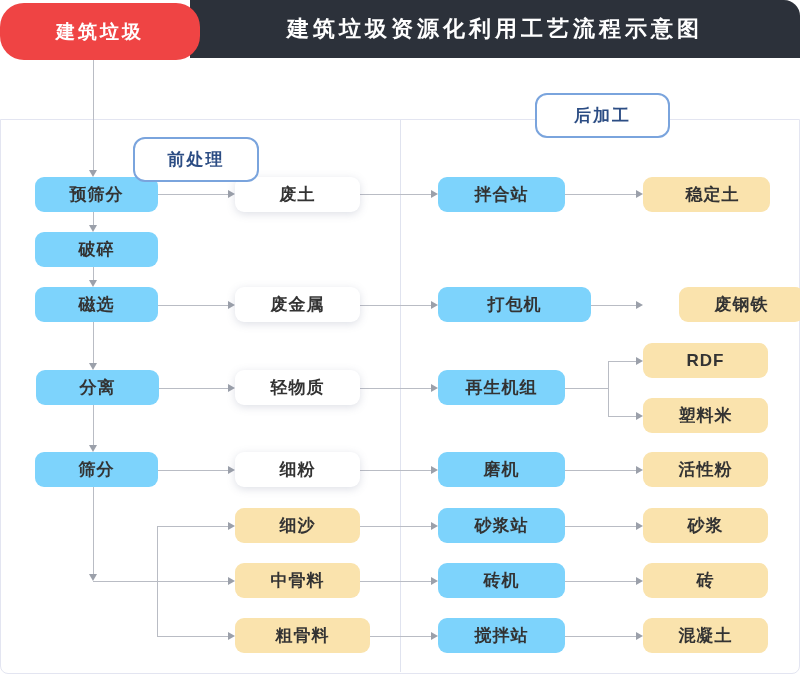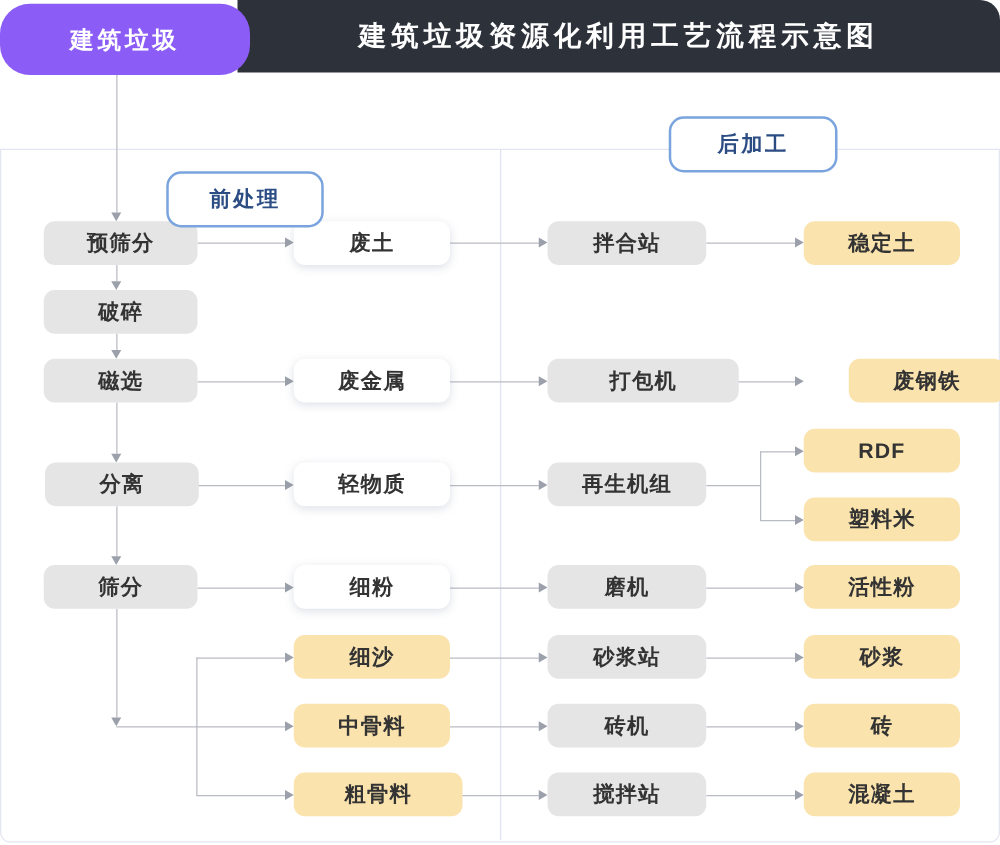--- a/index.html
+++ b/index.html
@@ -11,21 +11,21 @@
   .header-bar{
     position:absolute;left:190px;top:0;width:610px;height:58px;
     background:#2c313a;border-radius:0 16px 0 0;
     display:flex;align-items:center;justify-content:center;
   }
   .header-title{
     color:#ffffff;font-size:22px;font-weight:bold;letter-spacing:4px;white-space:nowrap;
   }
   .badge{
     position:absolute;left:0;top:3px;width:200px;height:57px;
-    background:#8b5cf6;border-radius:24px;
+    background:#ef4444;border-radius:24px;
     display:flex;align-items:center;justify-content:center;
   }
   .badge-label{color:#ffffff;font-size:19px;font-weight:bold;letter-spacing:3px;}
   
   .panel{
     position:absolute;left:0;top:119px;width:798px;height:553px;
     border:1px solid #e3e5f1;border-radius:0 0 8px 8px;background:#fff;
   }
   .divider{
     position:absolute;left:400px;top:120px;width:1px;height:552px;background:#e0e3ef;
@@ -38,21 +38,21 @@
     color:#2c4d84;font-size:17px;font-weight:bold;letter-spacing:2px;
   }
   #pre-pill{left:133px;width:122px;margin-top:44px;}
   #post-pill{left:535px;width:131px;}
   
   .node{
     position:absolute;height:35px;border-radius:9px;z-index:4;
     display:flex;align-items:center;justify-content:center;
     font-size:17px;font-weight:600;color:#333333;letter-spacing:1px;
   }
-  .node.blue{background:#e5e5e5;}
+  .node.blue{background:#7dd3fc;}
   .node.yellow{background:#fae3ad;}
   .node.white{background:#ffffff;box-shadow:0 2px 8px rgba(100,110,140,0.22);}
   
   .line{position:absolute;background:#b9bcc4;z-index:2;}
   .line.h{height:1px;}
   .line.v{width:1px;}
   .arrow{position:absolute;width:0;height:0;z-index:3;}
   .arrow.right{border-left:7px solid #9ba0aa;border-top:4px solid transparent;border-bottom:4px solid transparent;}
   .arrow.down{border-top:7px solid #9ba0aa;border-left:4px solid transparent;border-right:4px solid transparent;}
 </style>
@@ -150,21 +150,21 @@
       <div class="node yellow" style="left: 235px; top: 508px; width: 125px;">细沙</div>
       <div class="node yellow" style="left: 235px; top: 563px; width: 125px;">中骨料</div>
       <div class="node yellow" style="left: 235px; top: 618px; width: 135px; text-align: right;">粗骨料</div>
       <div class="node blue" style="left: 438px; top: 177px; width: 127px;">拌合站</div>
       <div class="node blue" style="left: 438px; top: 287px; width: 153px;">打包机</div>
       <div class="node blue" style="left: 438px; top: 370px; width: 127px;">再生机组</div>
       <div class="node blue" style="left: 438px; top: 452px; width: 127px;">磨机</div>
       <div class="node blue" style="left: 438px; top: 508px; width: 127px;">砂浆站</div>
       <div class="node blue" style="left: 438px; top: 563px; width: 127px;">砖机</div>
       <div class="node blue" style="left: 438px; top: 618px; width: 127px;">搅拌站</div>
-      <div class="node yellow" style="left: 643px; top: 177px; width: 125px;">稳定土</div>
+      <div class="node yellow" style="left: 643px; top: 177px; width: 115px; padding-left: 12px;">稳定土</div>
       <div class="node yellow" style="left: 643px; top: 287px; width: 125px; margin-left: 36px;">废钢铁</div>
       <div class="node yellow" style="left: 643px; top: 343px; width: 125px;">RDF</div>
       <div class="node yellow" style="left: 643px; top: 398px; width: 125px;">塑料米</div>
       <div class="node yellow" style="left: 643px; top: 452px; width: 125px;">活性粉</div>
       <div class="node yellow" style="left: 643px; top: 508px; width: 125px;">砂浆</div>
       <div class="node yellow" style="left: 643px; top: 563px; width: 125px;">砖</div>
       <div class="node yellow" style="left: 643px; top: 618px; width: 125px;">混凝土</div>
     </div>
 
 </div>

